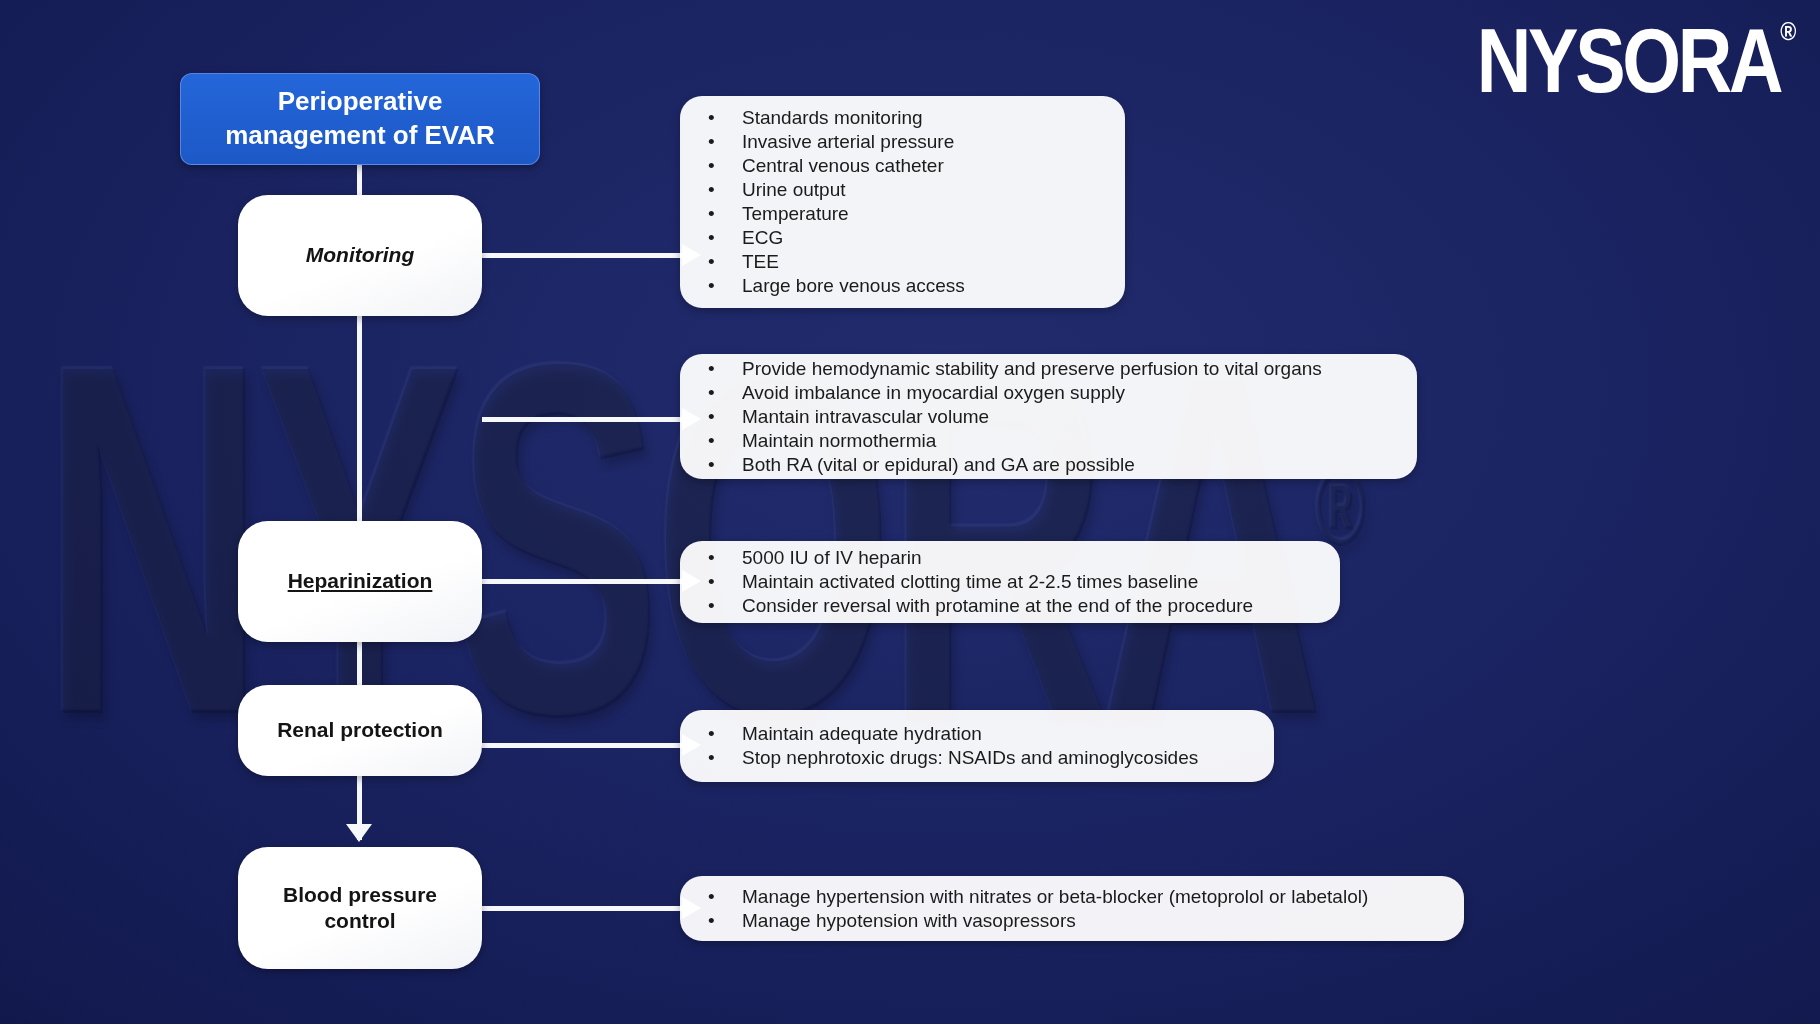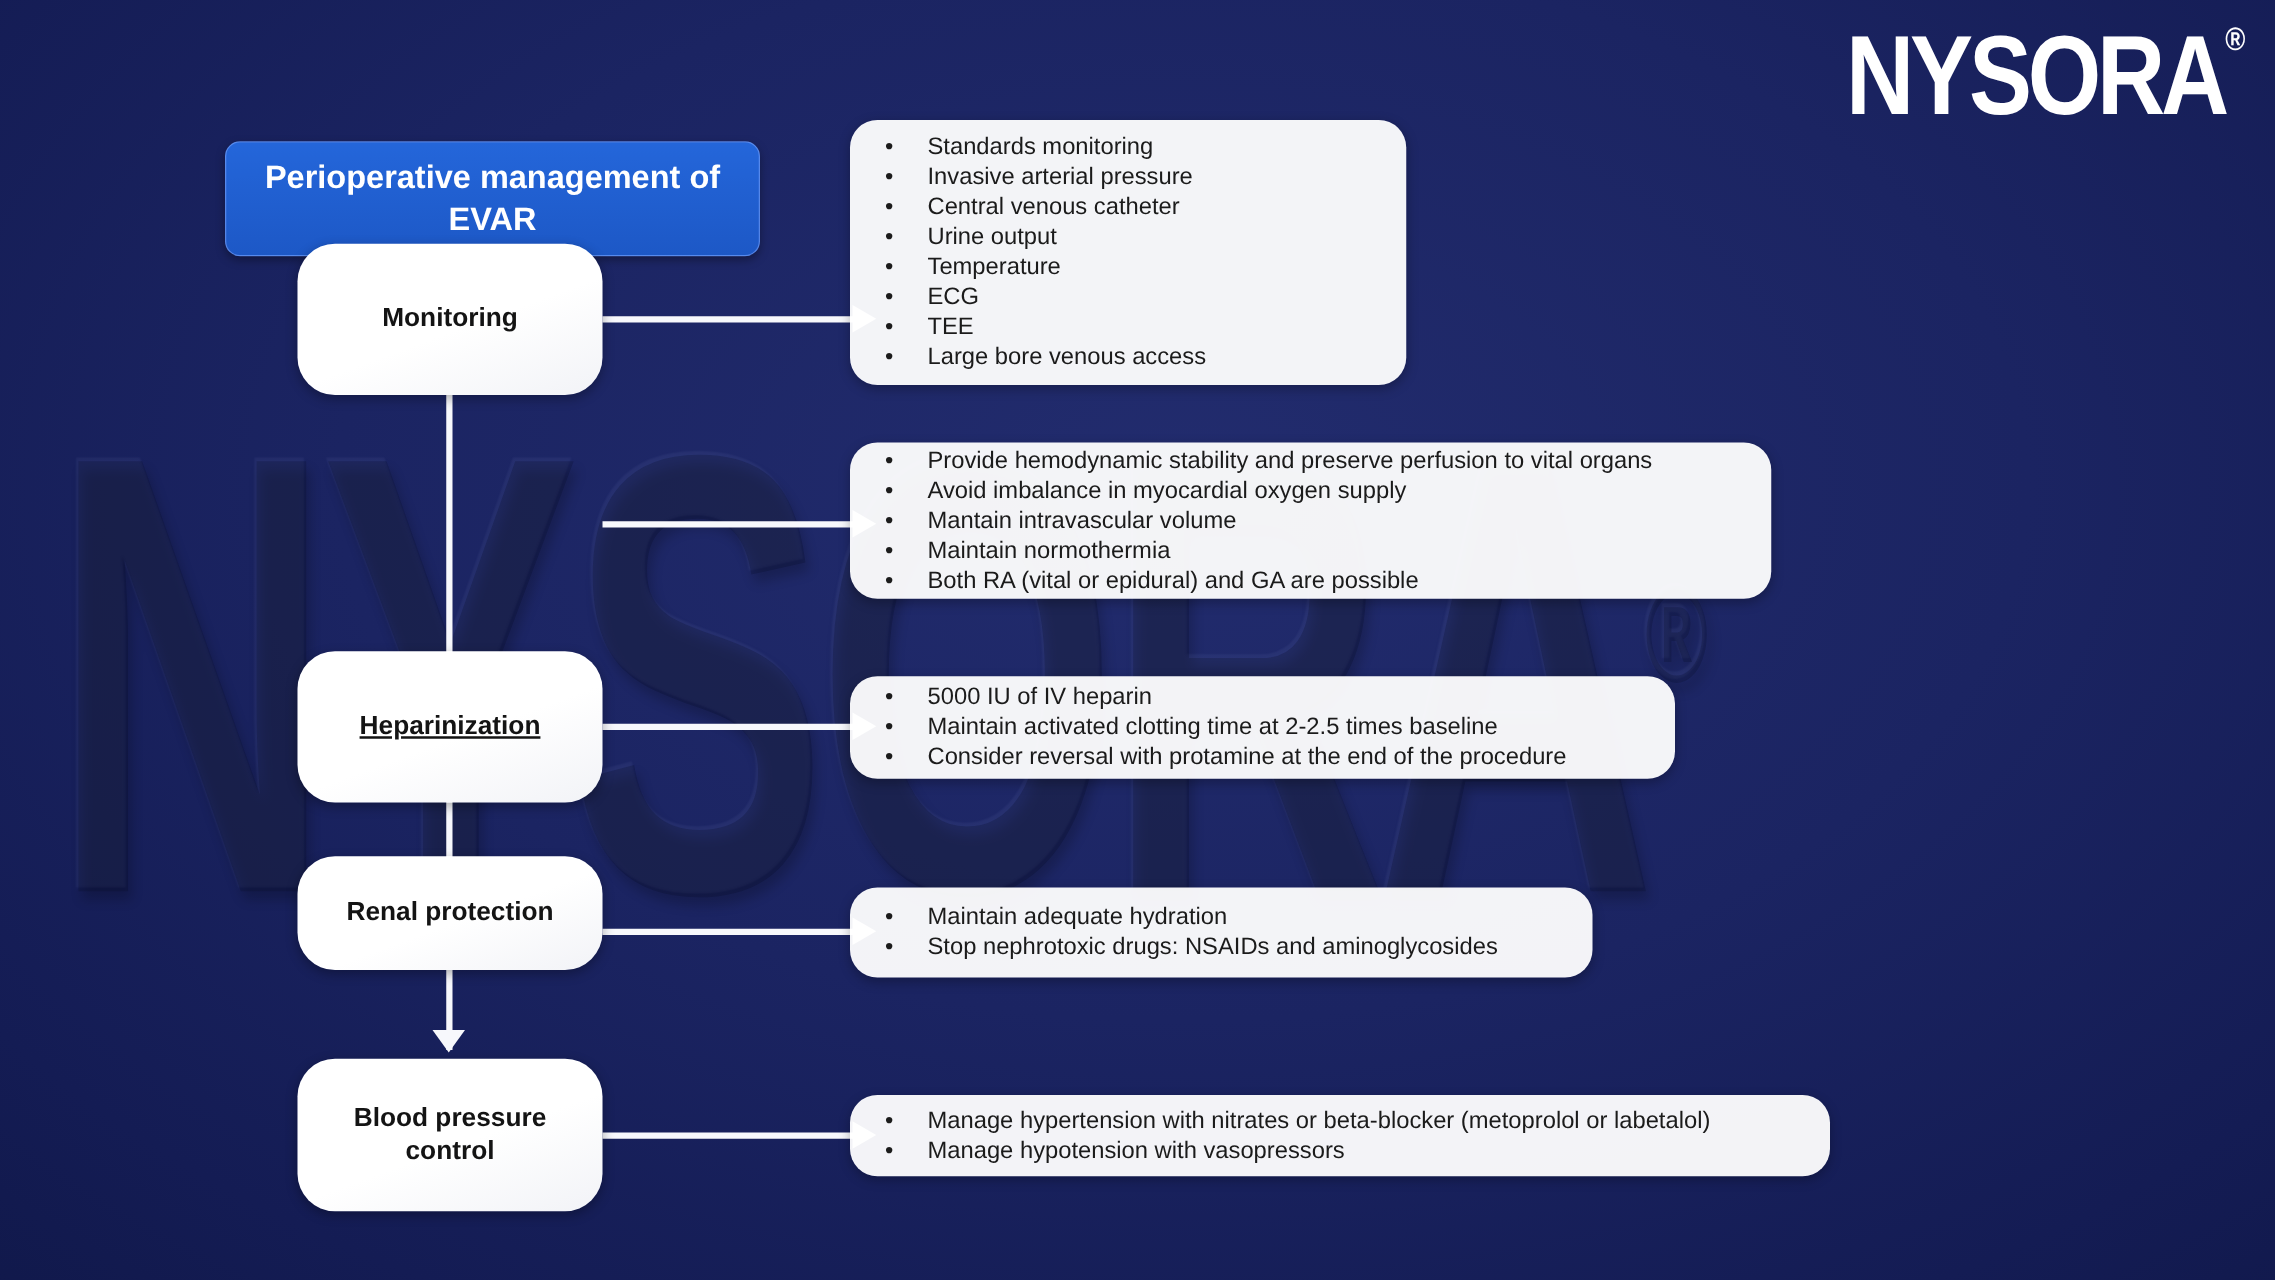--- a/index.html
+++ b/index.html
@@ -29,36 +29,35 @@
   .vline{position:absolute;left:357px;top:160px;width:5px;height:680px;background:#f7f8fc;z-index:2;}
   .vhead{position:absolute;left:346px;top:824px;width:0;height:0;z-index:2;
     border-left:13px solid transparent;border-right:13px solid transparent;border-top:18px solid #f7f8fc;}
   .harrow{position:absolute;left:482px;z-index:2;}
   .harrow .shaft{position:absolute;left:0;top:9px;width:202px;height:5px;background:#f7f8fc;}
   .harrow .head{position:absolute;left:200px;top:0;width:0;height:0;
     border-top:11px solid transparent;border-bottom:11px solid transparent;border-left:19px solid #f7f8fc;}
   .harrow-0{top:244px;} .harrow-1{top:408px;} .harrow-2{top:570px;} .harrow-3{top:734px;} .harrow-4{top:897px;}
   
   .title-box{
-    position:absolute;left:180px;top:73px;width:428px;height:92px;z-index:3;
+    position:absolute;left:180px;top:73px;width:360px;height:92px;z-index:3;
     background:linear-gradient(180deg,#2466da 0%, #1d58c6 100%);
     border:1px solid rgba(130,170,255,0.55);border-radius:12px;
     display:flex;align-items:center;justify-content:center;text-align:center;
     color:#ffffff;font-size:26px;font-weight:600;line-height:1.3;padding:0 28px;box-sizing:border-box;
     box-shadow:0 3px 8px rgba(0,0,0,0.35);
-    margin-top:40px;
   }
   .fbox{
     position:absolute;left:238px;width:244px;z-index:3;
     background:linear-gradient(160deg,#ffffff 55%, #f2f3f7 100%);
     border-radius:30px;display:flex;align-items:center;justify-content:center;text-align:center;
     color:#141414;font-size:21px;font-weight:bold;line-height:1.25;padding:0 26px;box-sizing:border-box;
     box-shadow:0 3px 9px rgba(0,0,0,0.30);
   }
-  .fbox-0{top:195px;height:121px;} .fbox-1{top:359px;height:120px;}
+  .fbox-0{top:195px;height:121px;font-style:italic;} .fbox-1{top:359px;height:120px;}
   .fbox-2{top:521px;height:121px;text-decoration:underline;} .fbox-3{top:685px;height:91px;} .fbox-4{top:847px;height:122px;}
   
   .dbox{
     position:absolute;left:680px;z-index:3;
     background:rgba(255,255,255,0.95);border-radius:22px;
     display:flex;flex-direction:column;justify-content:center;
     box-sizing:border-box;padding:8px 18px 8px 26px;
     box-shadow:0 3px 9px rgba(0,0,0,0.28);
   }
   .dbox-0{top:96px;width:445px;height:212px;}

